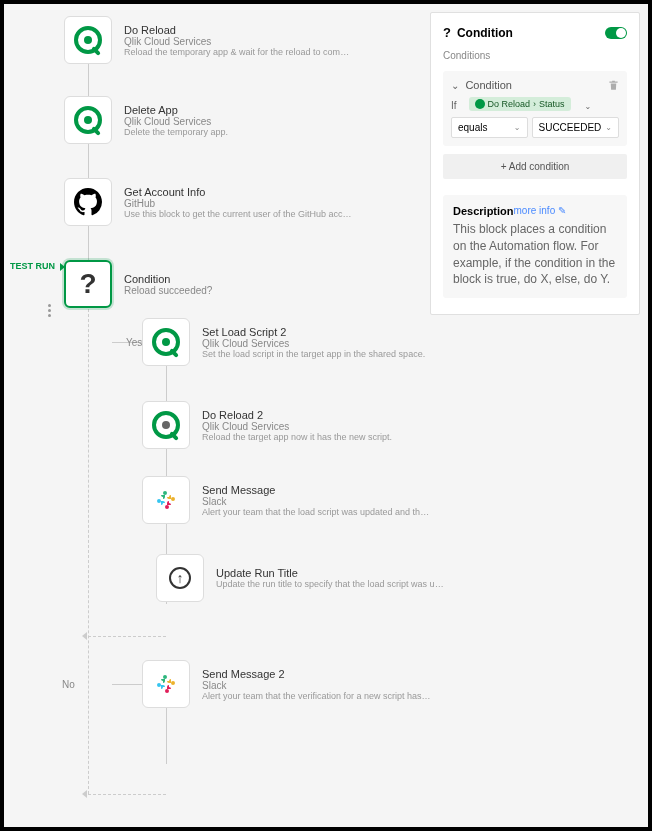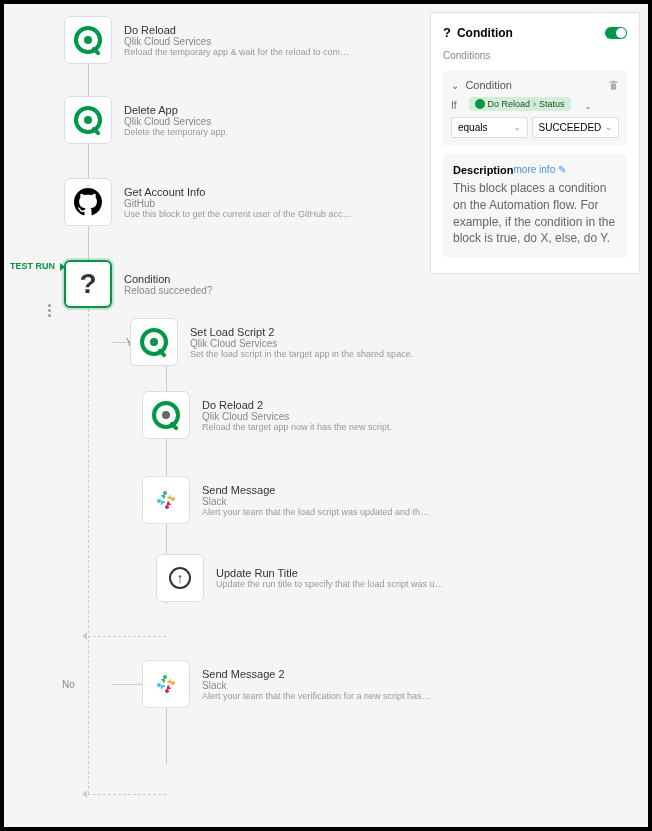--- a/index.html
+++ b/index.html
@@ -136,34 +136,34 @@
         </div>
   <div class="meta">
     <div class="title">Condition</div>
     <div class="sub">Reload succeeded?</div>
   </div>
 </div>
 
 <div class="label" style="left:122px;top:333px">Yes</div>
 <div class="label" style="left:58px;top:675px">No</div>
 
-<div class="block" style="left:126px;top:314px">
+<div class="block" style="left:138px;top:314px">
   <div class="node">
           <div class="qlik-icon">
             <div class="inner"></div>
           </div>
         </div>
   <div class="meta">
     <div class="title">Set Load Script 2</div>
     <div class="sub">Qlik Cloud Services</div>
     <div class="desc">Set the load script in the target app in the shared space.</div>
   </div>
 </div>
 
-<div class="block" style="left:138px;top:387px">
+<div class="block" style="left:138px;top:397px">
   <div class="node">
           <div class="qlik-icon gray">
             <div class="inner"></div>
           </div>
         </div>
   <div class="meta">
     <div class="title">Do Reload 2</div>
     <div class="sub">Qlik Cloud Services</div>
     <div class="desc">Reload the target app now it has the new script.</div>
   </div>
@@ -243,20 +243,21 @@
       <div class="sel">
             <span>equals</span>
             <span class="dc">⌄</span>
           </div>
       <div class="sel">
             <span>SUCCEEDED</span>
             <span class="dc">⌄</span>
           </div>
     </div>
   </div>
+  <button class="add-btn">+   Add condition</button>
   <div class="desc-box">
     <div class="desc-head">
       <span class="desc-title">Description</span>
       <span class="more-info"><span>more info</span> ✎</span>
     </div>
     <div class="desc-text">This block places a condition on the Automation flow. For example, if the condition in the block is true, do X, else, do Y.</div>
   </div>
 </div>
 
 </div>

